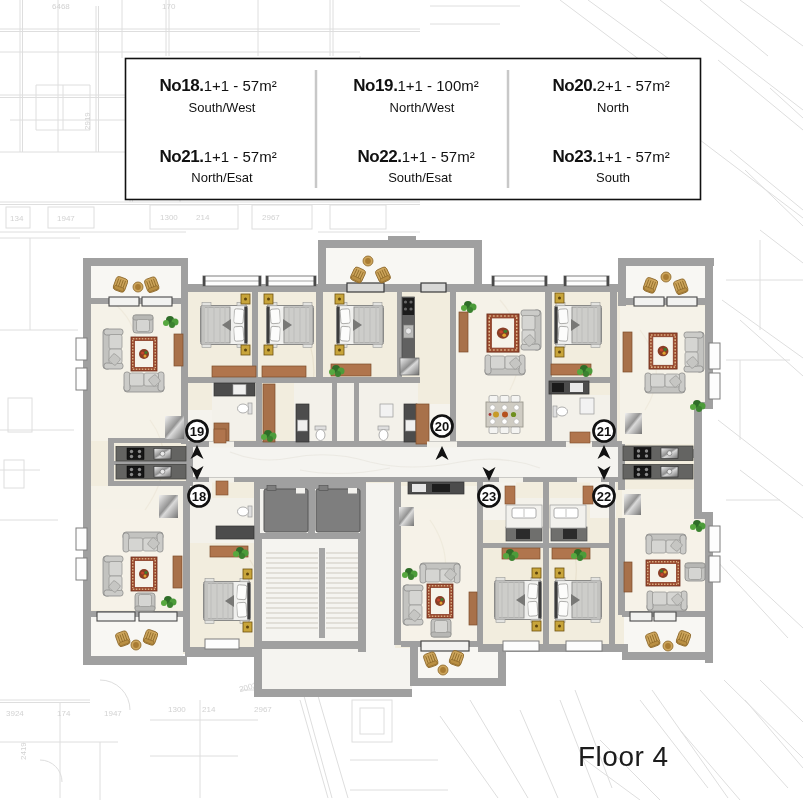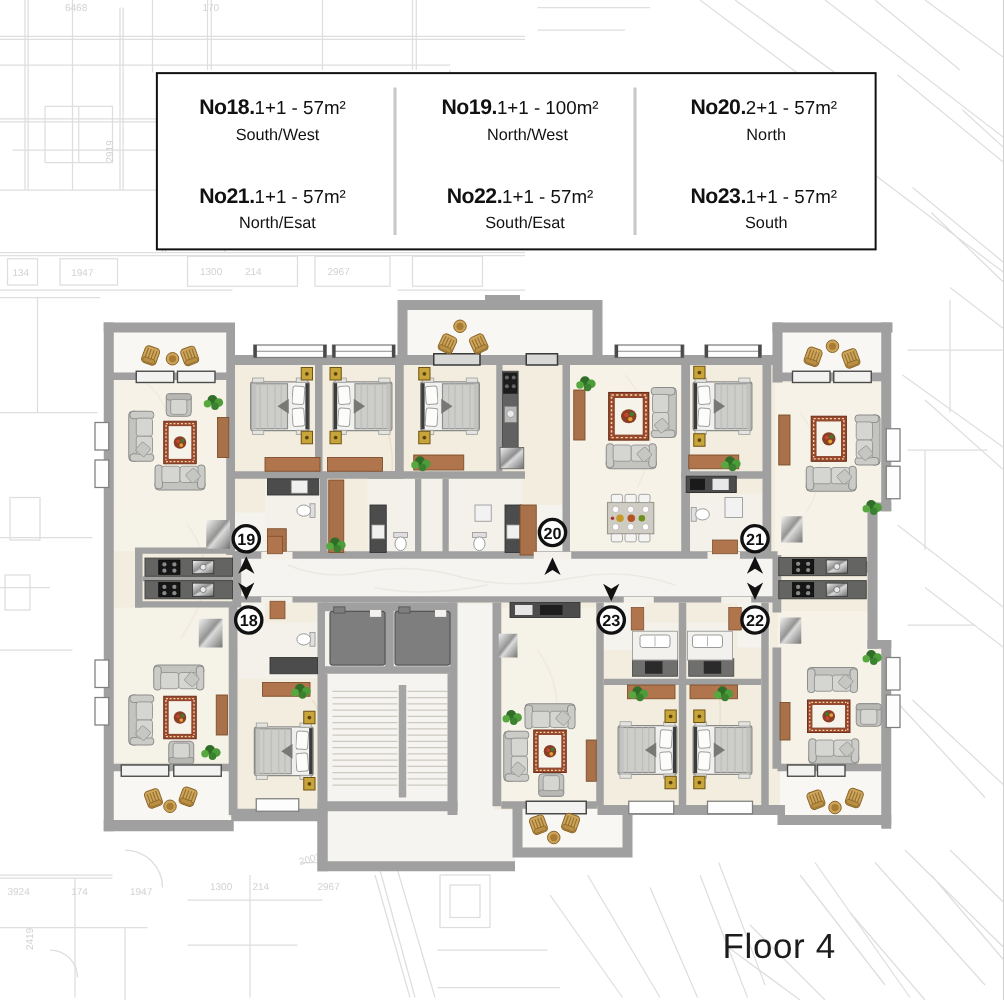--- a/index.html
+++ b/index.html
@@ -1,16 +1,16 @@
 <!DOCTYPE html>
 <html><head>
 <meta charset="utf-8">
 <style>
 html,body{margin:0;padding:0;background:#ffffff;}
-#stage{position:relative;width:803px;height:800px;overflow:hidden;background:#737373;font-family:"Liberation Sans",sans-serif;}
+#stage{position:relative;width:803px;height:800px;overflow:hidden;background:#bef264;font-family:"Liberation Sans",sans-serif;}
 svg{display:block;}
 </style>
 </head>
 <body>
 <div id="stage">
 <svg width="803" height="800" viewBox="0 0 803 800" xmlns="http://www.w3.org/2000/svg">
 <defs>
 <linearGradient id="steel" x1="0" y1="0" x2="1" y2="1">
   <stop offset="0" stop-color="#f2f2f2"></stop>
           <stop offset="0.45" stop-color="#8f8f8f"></stop>

